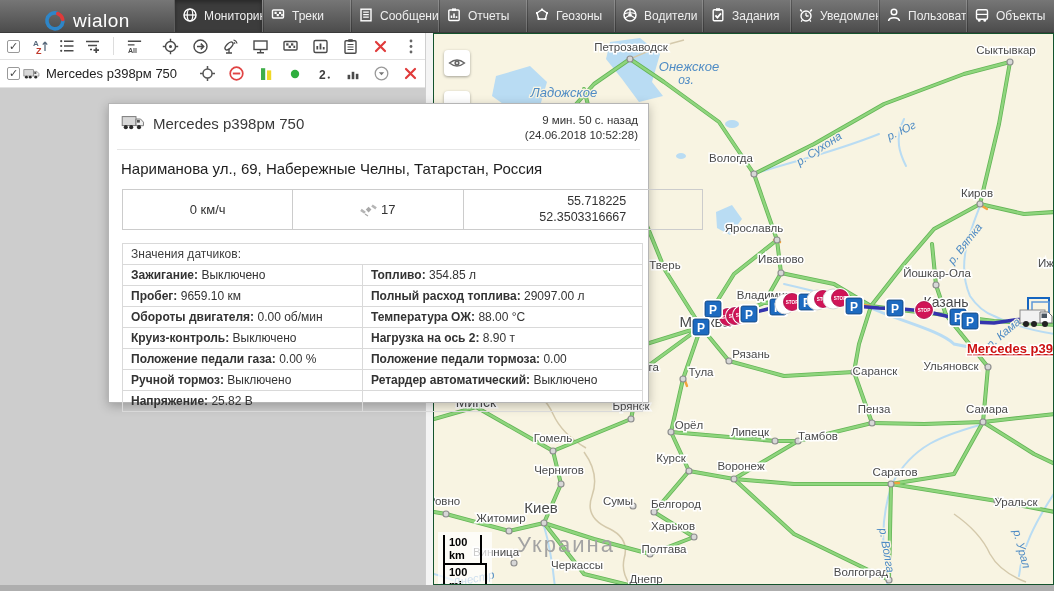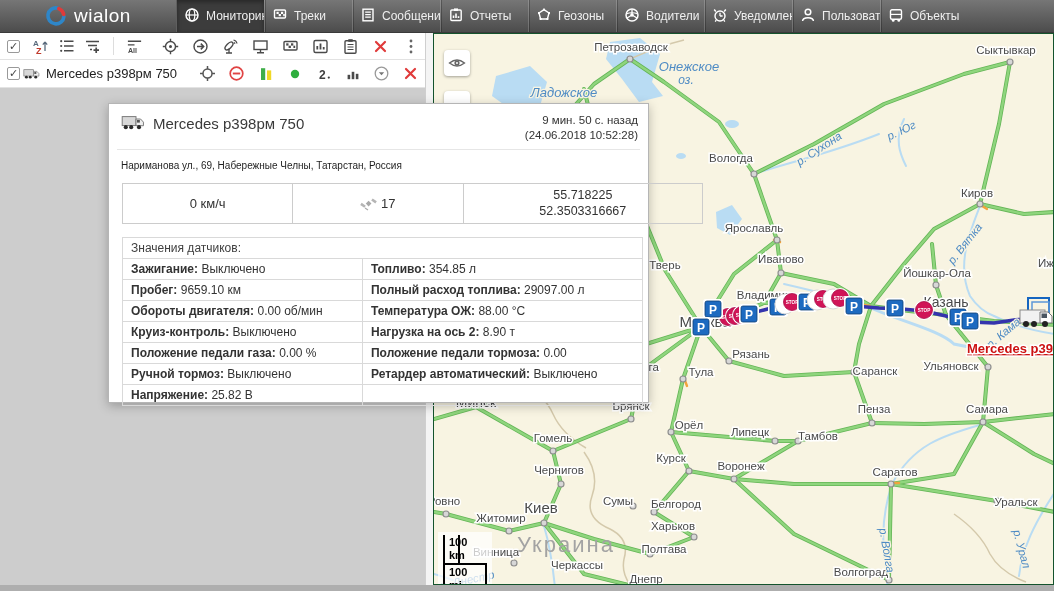--- a/index.html
+++ b/index.html
@@ -4,21 +4,21 @@
 <style>
   * { margin:0; padding:0; box-sizing:border-box; }
   html,body { width:1054px; height:591px; overflow:hidden; }
   body { font-family:"Liberation Sans", sans-serif; background:#e8e8e8; }
   #app { position:relative; width:1054px; height:591px; background:#cdcdcd; overflow:hidden; }
 
   
   #topbar { position:absolute; left:0; top:0; width:1054px; height:33px;
     background:linear-gradient(#767676,#4c4c4c); display:flex; align-items:stretch; z-index:10;
     border-bottom:1px solid #3a3a3a; }
-  #logo { width:176px; display:flex; align-items:center; justify-content:center; gap:7px; }
+  #logo { width:176px; display:flex; align-items:flex-end; justify-content:center; gap:7px; }
   #logo span { color:#fff; font-size:19px; letter-spacing:.5px; }
   #tabs { display:flex; flex:1; }
   .tab { width:88px; display:flex; align-items:center; gap:6px; padding:0 7px;
     border-left:1px solid rgba(255,255,255,.18); box-shadow:inset 1px 0 0 rgba(0,0,0,.25);
     color:#efefef; font-size:12px; white-space:nowrap; overflow:hidden; cursor:pointer; }
   .tab.active { background:#3c3c3c; box-shadow:inset 0 2px 4px rgba(0,0,0,.35); }
   .tab svg { flex:0 0 auto; }
 
   
   #panel { position:absolute; left:0; top:33px; width:425px; height:552px; background:#cdcdcd; z-index:2; }
@@ -43,34 +43,34 @@
   #map { position:absolute; left:433px; top:33px; width:621px; height:552px; overflow:hidden;
     border:1px solid #14532d; background:#f8f4e2; z-index:1; cursor:grab; }
   #map svg { display:block; font-family:"Liberation Sans", sans-serif; }
   .map-btn { position:absolute; width:26px; height:26px; background:#fff; border-radius:4px;
     box-shadow:0 1px 3px rgba(0,0,0,.35); display:flex; align-items:center; justify-content:center;
     cursor:pointer; z-index:5; }
   #eye-btn { left:10px; top:16px; }
   #map-btn2 { left:10px; top:57px; }
   #scalebar { position:absolute; left:4px; top:498px; z-index:5; background:rgba(255,255,255,.72);
     padding:3px 5px 4px 5px; font-size:11px; font-weight:bold; color:#000; line-height:13px; }
-  .sb-km { width:17px; border:2px solid #000; border-top:none; padding:1px 2px 1px 4px; }
+  .sb-km { width:39px; border:2px solid #000; border-top:none; padding:1px 2px 1px 4px; }
   .sb-mi { width:44px; border:2px solid #000; border-bottom:none; margin-top:-2px; padding:1px 2px 1px 4px; }
 
   
   #popup { position:absolute; left:108px; top:103px; width:541px; height:300px; background:#fff;
     border:1px solid #b5b5b5; box-shadow:0 3px 10px rgba(0,0,0,.25); z-index:50; padding:7px 8px; }
   #popup-head { display:flex; align-items:flex-start; padding:2px 2px 6px 4px; border-bottom:1px solid #e6e6e6; }
   #popup-title { font-size:15px; color:#3a3a3a; margin-left:8px; margin-top:2px; }
   #popup-time { margin-left:auto; text-align:right; font-size:11.5px; color:#333; line-height:1.3; }
-  #popup-address { font-size:10px; color:#1e1e1e; margin:10px 2px 12px 4px; }
+  #popup-address { font-size:15px; color:#1e1e1e; margin:10px 2px 12px 4px; }
   table.info { border-collapse:collapse; width:581px; margin-left:5px; }
   table.info td { border:1px solid #ccc; height:40px; text-align:center; font-size:13px; color:#333; vertical-align:middle; }
   td.c-speed { width:153px; } td.c-sat { width:153px; } td.c-coord { width:215px; }
-  .coords { display:inline-block; text-align:center; font-size:12.5px; line-height:1.35; }
+  .coords { display:inline-block; text-align:right; font-size:12.5px; line-height:1.35; }
   table.sensors { border-collapse:collapse; width:521px; margin:13px 0 0 5px; font-size:12px; color:#333; }
   table.sensors td { border:1px solid #d9d9d9; padding:3px 8px; height:14px; }
   table.sensors td b { font-weight:bold; }
   .sens-head td { color:#404040; }
 
   #bottom-strip { position:absolute; left:0; top:585px; width:1054px; height:6px; background:#aeaeae; z-index:6; }
 </style>
 </head>
 <body>
 
@@ -130,20 +130,28 @@
           <span>Геозоны</span>
         </div>
         <div class="tab">
           <span><svg width="16" height="16" viewBox="0 0 16 16">
               <circle cx="8" cy="8" r="6" fill="none" stroke="#fff" stroke-width="1.5"></circle>
               <circle cx="8" cy="8" r="1.8" fill="#fff"></circle>
               <path d="M8,8 L8,2.5 M8,8 L3,11 M8,8 L13,11" stroke="#fff" stroke-width="1.3"></path>
               <path d="M2.2,7 Q8,4.5 13.8,7" fill="none" stroke="#fff" stroke-width="1.2"></path>
             </svg></span>
           <span>Водители</span>
+        </div>
+        <div class="tab">
+          <span><svg width="16" height="16" viewBox="0 0 16 16">
+              <rect x="3.2" y="2.8" width="9.6" height="11" rx="1" fill="none" stroke="#fff" stroke-width="1.4"></rect>
+              <rect x="6" y="1.2" width="4" height="2.6" fill="#fff"></rect>
+              <path d="M5.4,8.4 l2,2.2 l3.6,-4.2" fill="none" stroke="#fff" stroke-width="1.8"></path>
+            </svg></span>
+          <span>Задания</span>
         </div>
         <div class="tab">
           <span><svg width="16" height="16" viewBox="0 0 16 16">
               <circle cx="8" cy="9" r="5" fill="none" stroke="#fff" stroke-width="1.4"></circle>
               <path d="M8,9 V5.8 M8,9 H10.6" stroke="#fff" stroke-width="1.3"></path>
               <path d="M3.8,4.4 L2.2,2.6 M12.2,4.4 L13.8,2.6" stroke="#fff" stroke-width="1.5"></path>
               <path d="M4.2,13.2 L3.2,14.6 M11.8,13.2 L12.8,14.6" stroke="#fff" stroke-width="1.3"></path>
             </svg></span>
           <span>Уведомления</span>
         </div>

